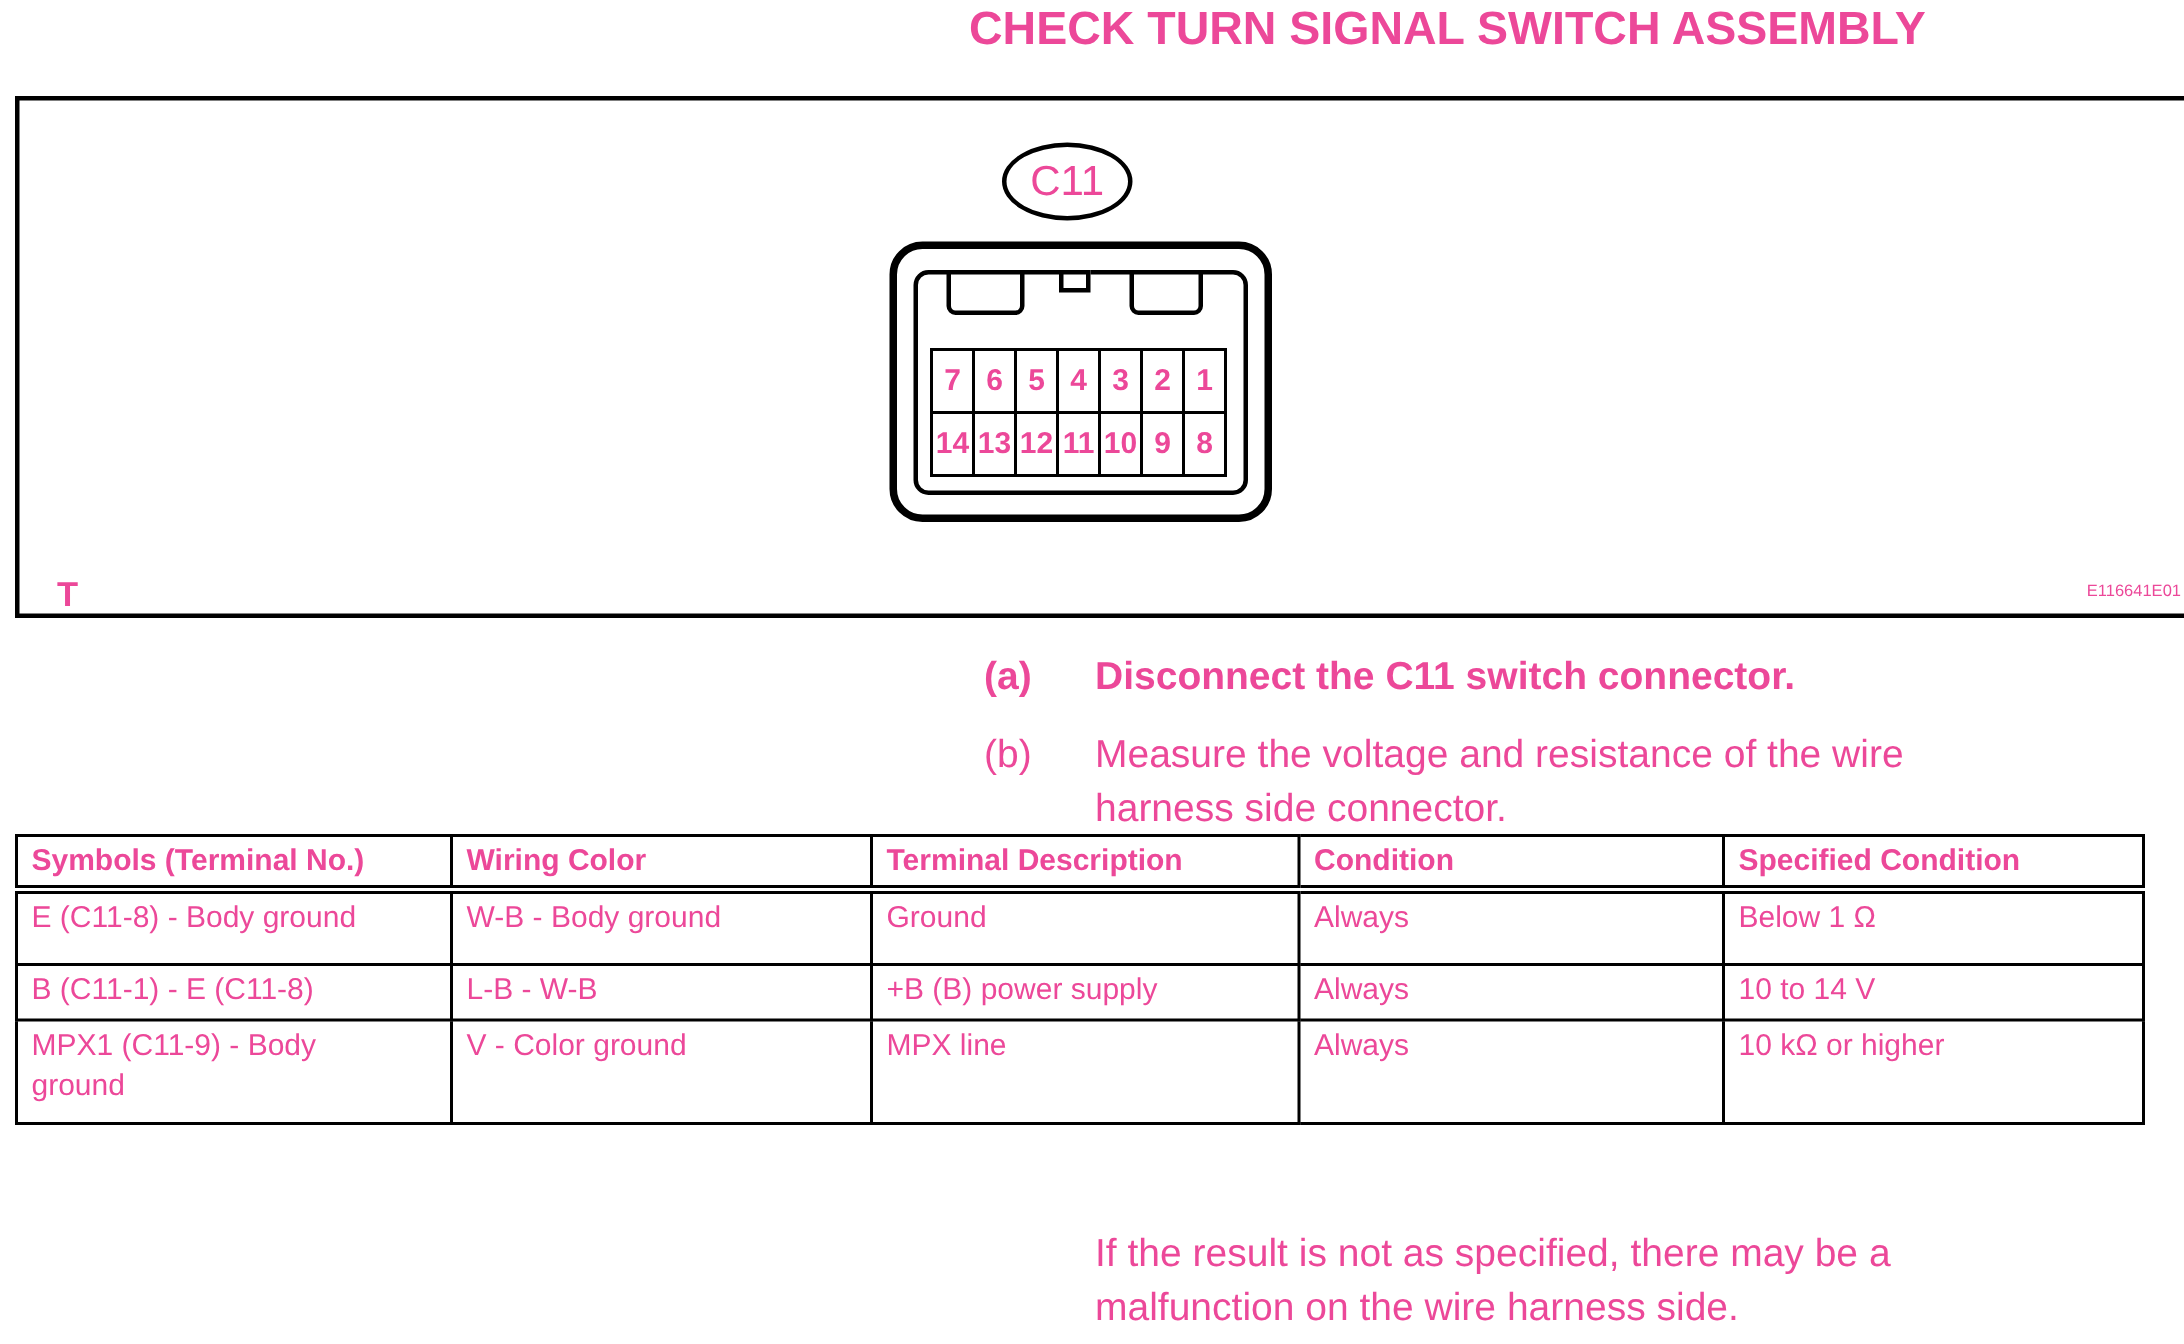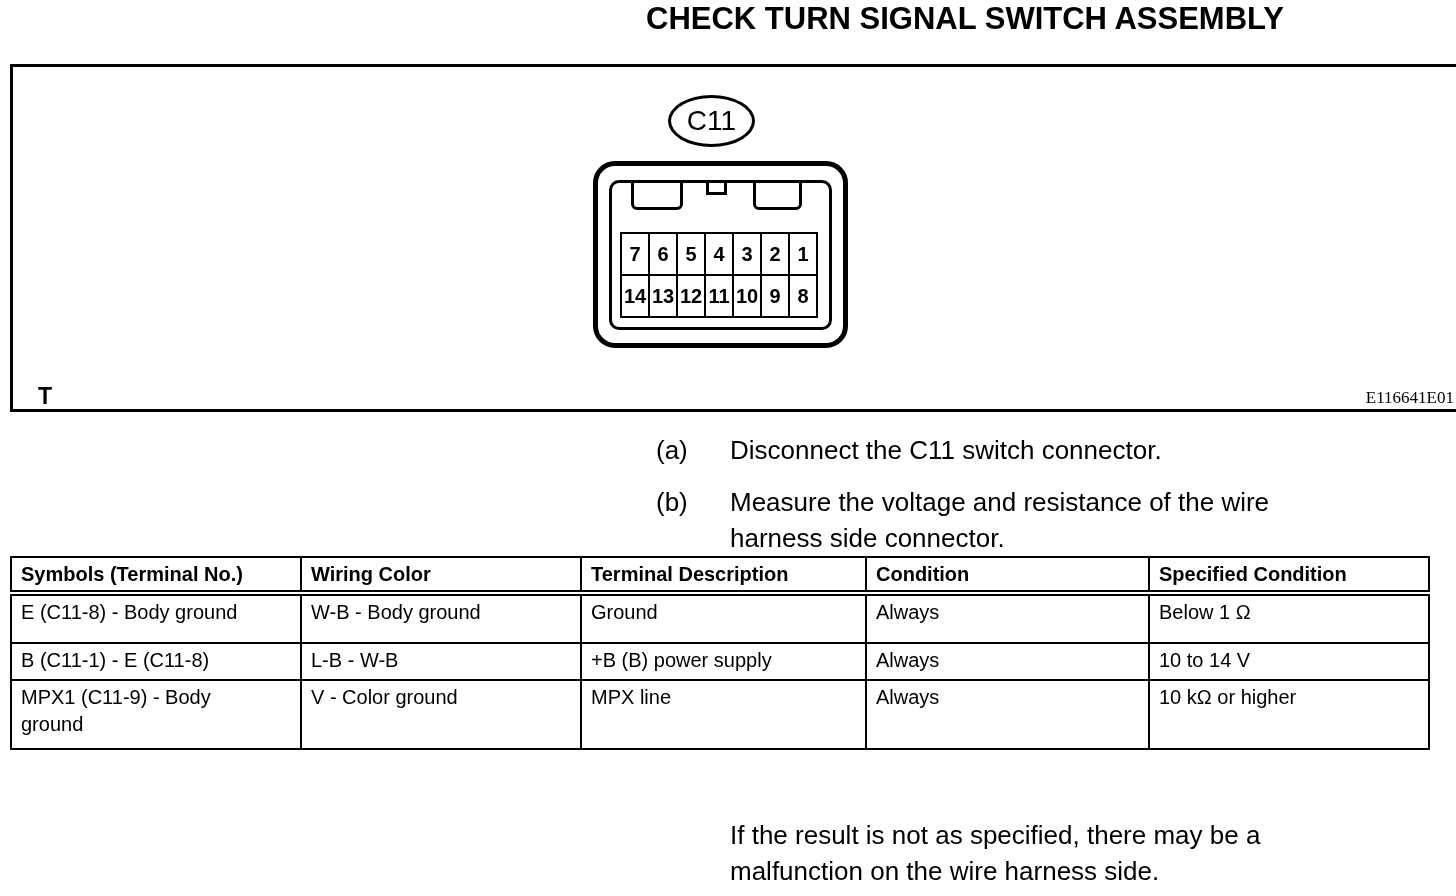--- a/index.html
+++ b/index.html
@@ -1,18 +1,18 @@
 <!DOCTYPE html>
 <html><head>
 <meta charset="utf-8">
 <style>
   html,body { margin:0; padding:0; background:#fff; }
   .page {
     position:relative; width:1456px; height:896px;
-    background:#fff; color:#000000;
+    background:#fff; color:#ec4899;
     font-family:"Liberation Sans", sans-serif;
     overflow:hidden;
   }
   
   .title {
     position:absolute; left:646px; top:1px; margin:0;
     font-size:31px; font-weight:bold; line-height:36px; white-space:nowrap;
     letter-spacing:0;
   }
   
@@ -53,26 +53,25 @@
     border:2px solid #000;
     text-align:center; vertical-align:middle;
     font-size:20px; font-weight:bold;
   }
   .corner-t {
     position:absolute; left:25px; top:316px;
     font-size:23px; font-weight:bold;
   }
   .fig-id {
     position:absolute; right:8px; top:321px;
-    font-size:17px;
-    font-family:Liberation Serif, serif;
+    font-size:11px;
   }
   
   .step { position:absolute; left:656px; font-size:26px; line-height:36px; }
-  .step-a { top:432px; }
+  .step-a { top:432px;font-weight:bold; }
   .step-b { top:484px; }
   .step .marker { display:inline-block; width:74px; vertical-align:top; }
   .step .step-text {
     display:inline-block; vertical-align:top;
     white-space:pre-line; max-width:660px;
   }
   
   .spec {
     position:absolute; left:10px; top:556px; width:1418px;
     border-collapse:collapse; table-layout:fixed;

